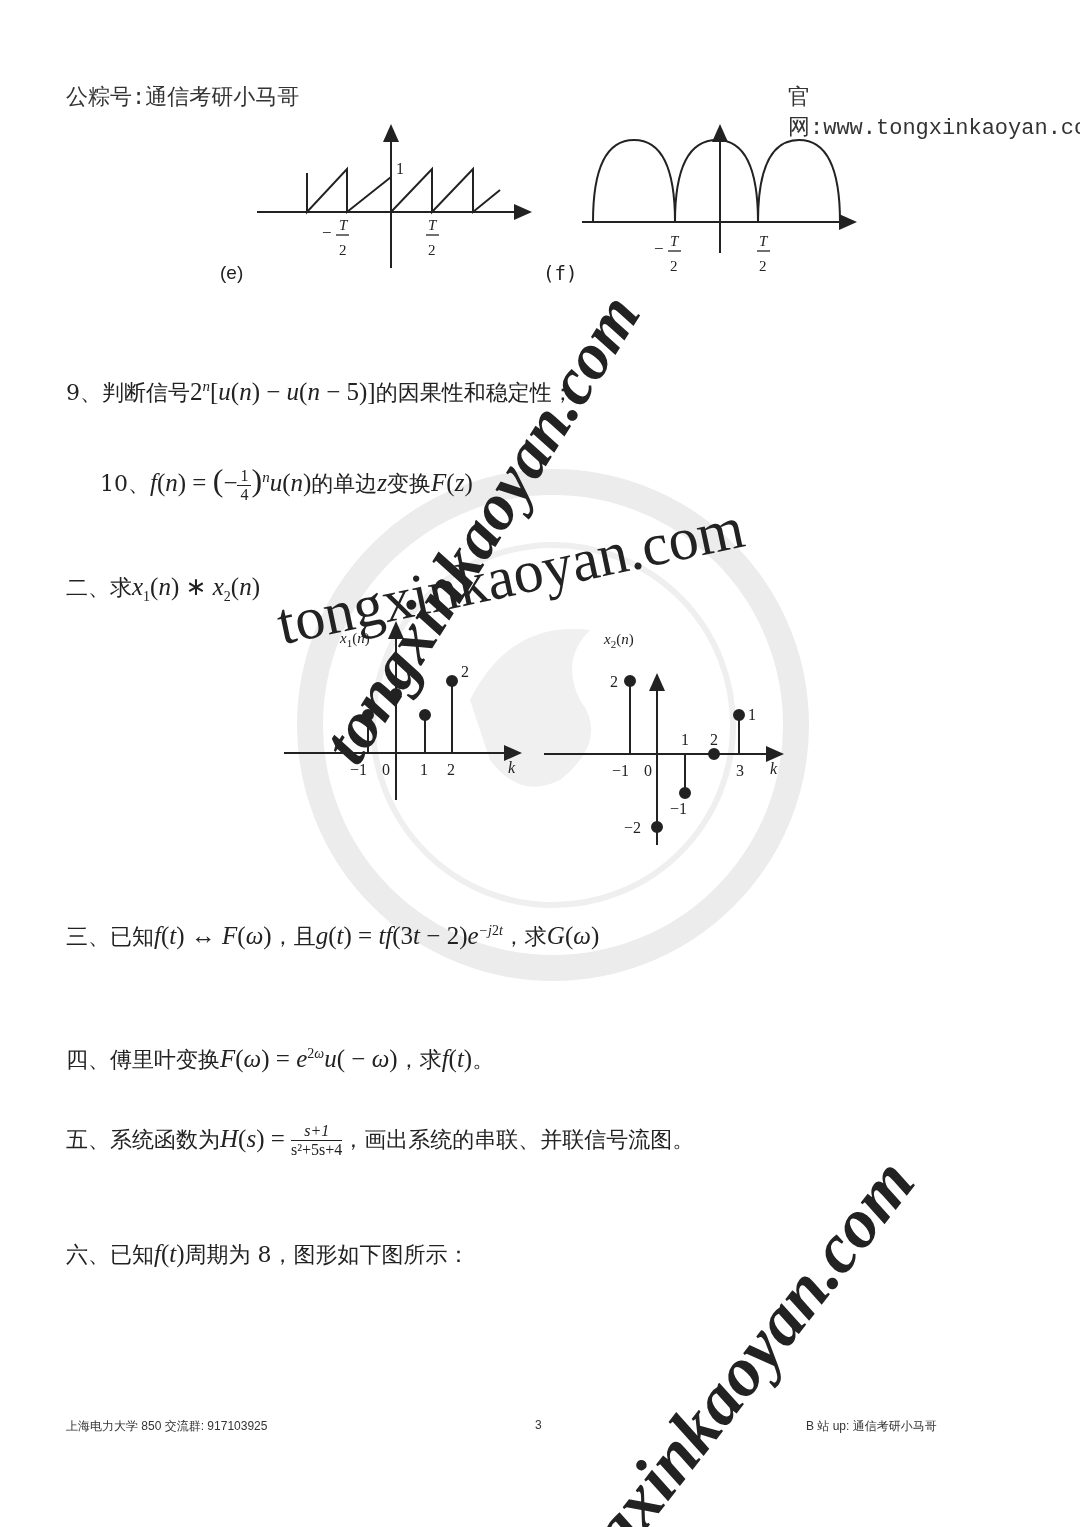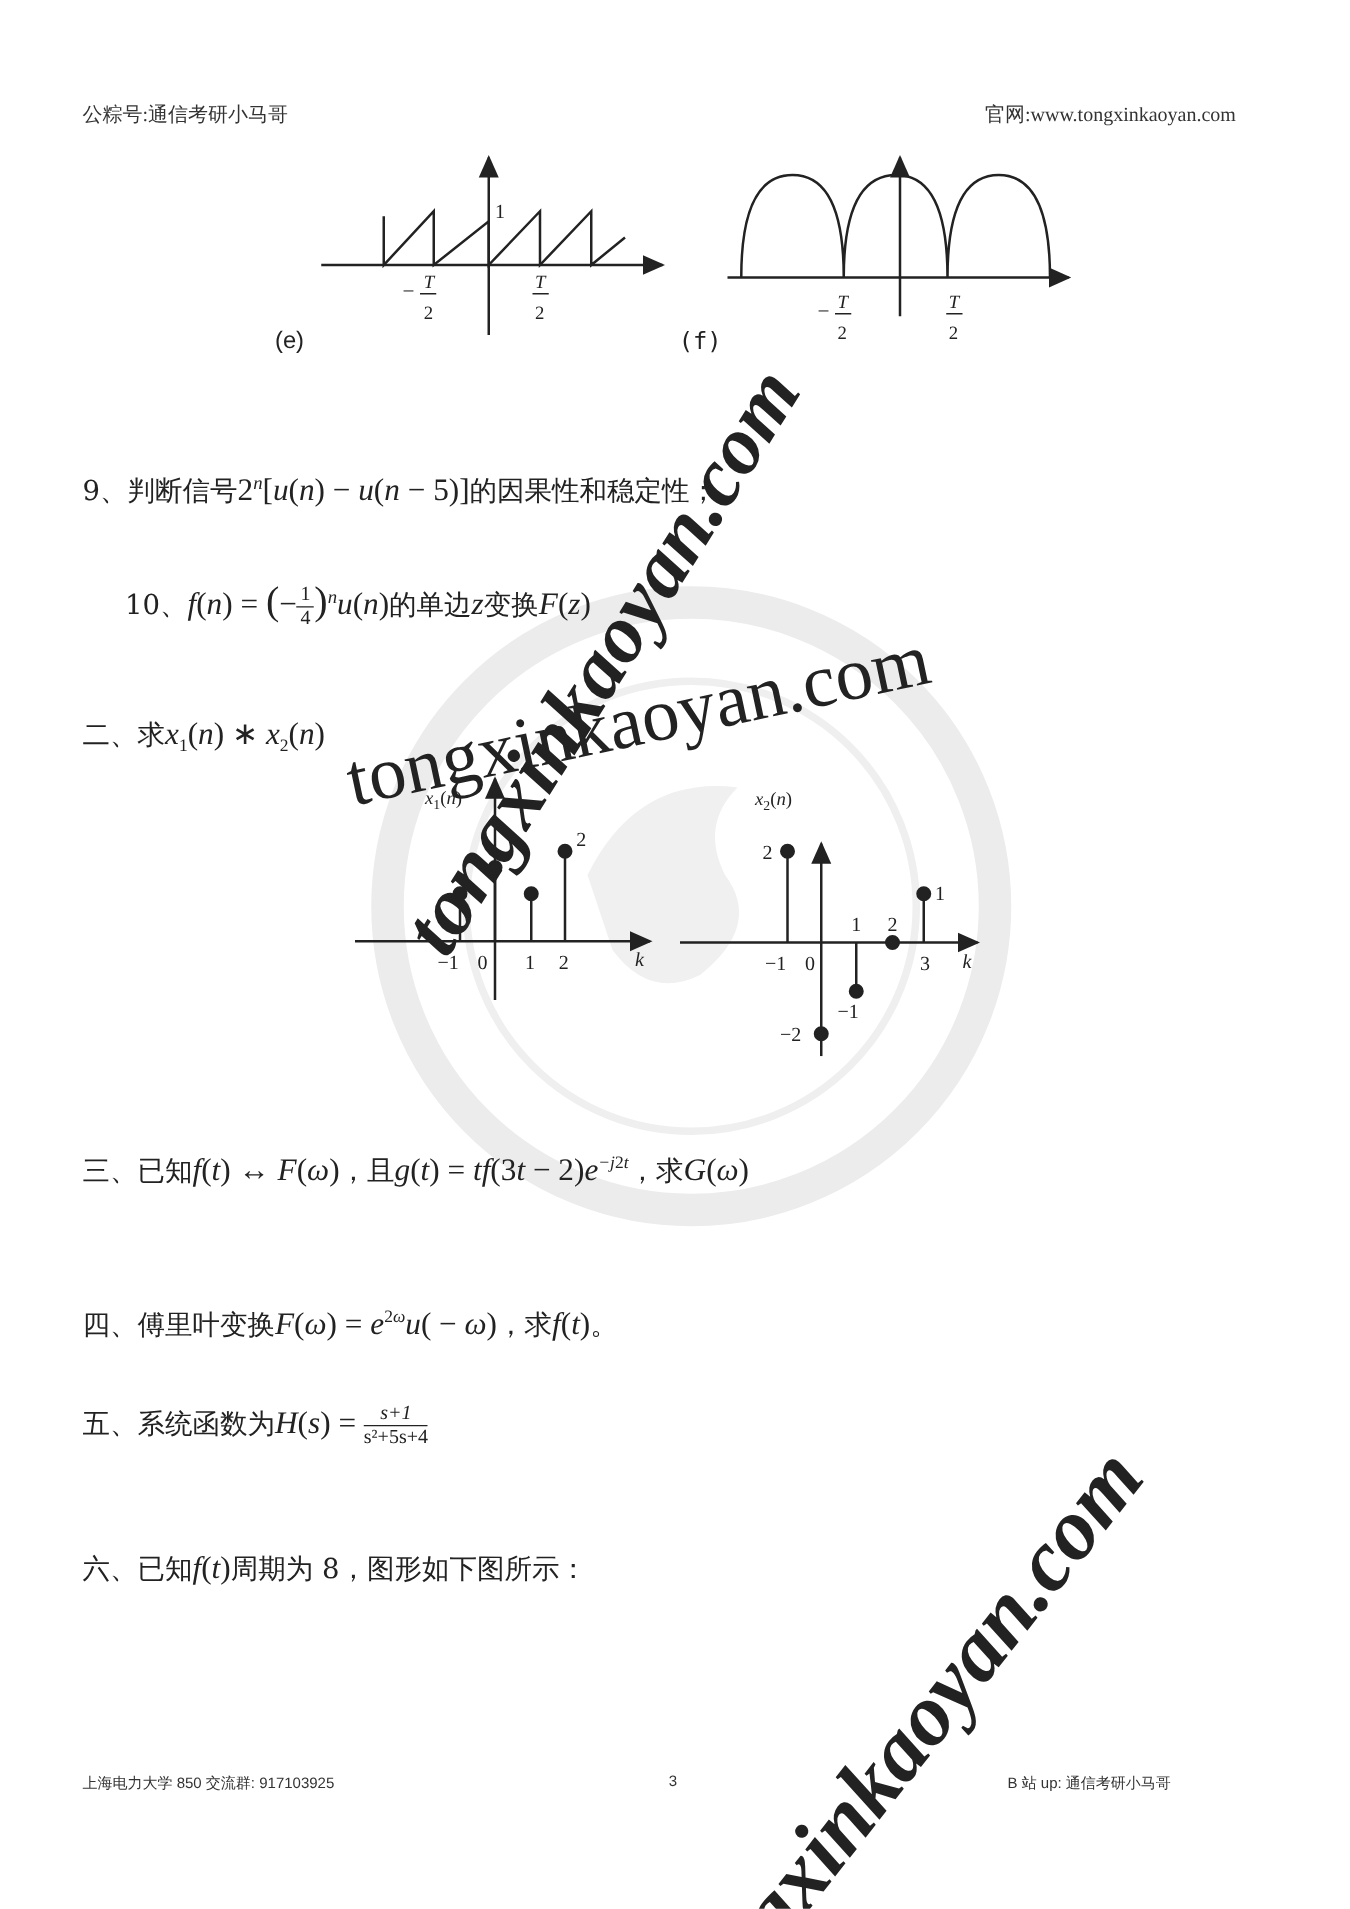--- a/index.html
+++ b/index.html
@@ -1,19 +1,19 @@
 <!DOCTYPE html>
 <html><head>
 <meta charset="utf-8">
 <style>
   html, body { margin:0; padding:0; background:#ffffff; }
   body { width:1080px; height:1527px; position:relative; overflow:hidden;
          font-family:"DejaVu Serif", serif; color:#222; }
   .abs { position:absolute; }
-  .hdr { font-family:Liberation Serif, serif; font-size:16px; color:#333; top:82px; }
+  .hdr { font-family:Liberation Mono, monospace; font-size:22px; color:#333; top:82px; }
   .ftr { font-family:"Liberation Sans", sans-serif; font-size:12px; color:#333; top:1418px; }
   .q { font-family:"DejaVu Serif", serif; font-size:22px; color:#222; left:66px; white-space:nowrap; }
   .q i { font-family:"Liberation Serif", serif; font-style:italic; font-size:25px; }
   .q .m { font-family:"Liberation Serif", serif; font-size:25px; }
   sup.s, sub.s { font-size:14px; }
   .frac { display:inline-block; vertical-align:middle; text-align:center; font-family:"Liberation Serif", serif; }
   .frac .n { display:block; border-bottom:1.5px solid #222; padding:0 3px; font-size:16px; line-height:18px; }
   .frac .d { display:block; font-size:16px; line-height:18px; }
   svg text { font-family:"Liberation Serif", serif; fill:#222; }
   .wm { position:absolute; pointer-events:none; }
@@ -129,21 +129,21 @@
 
 <div class="abs q" style="top:922px;">
   <span>三、已知</span><span class="m"><i>f</i>(<i>t</i>) ↔ <i>F</i>(<i>ω</i>)</span><span>，且</span><span class="m"><i>g</i>(<i>t</i>) = <i>tf</i>(3<i>t</i> − 2)<i>e</i><sup class="s"><i style="font-size:14px">−j</i>2<i style="font-size:14px">t</i></sup></span><span>，求</span><span class="m"><i>G</i>(<i>ω</i>)</span>
 </div>
 
 <div class="abs q" style="top:1025px;margin-top:20px;">
   <span>四、傅里叶变换</span><span class="m"><i>F</i>(<i>ω</i>) = <i>e</i><sup class="s">2<i style="font-size:14px">ω</i></sup><i>u</i>( − <i>ω</i>)</span><span>，求</span><span class="m"><i>f</i>(<i>t</i>)</span><span>。</span>
 </div>
 
 <div class="abs q" style="top:1122px;">
-  <span>五、系统函数为</span><span class="m"><i>H</i>(<i>s</i>) = </span><span class="frac"><span class="n" style="font-style:italic">s+1</span><span class="d" style="">s²+5s+4</span></span>
+  <span>五、系统函数为</span><span class="m"><i>H</i>(<i>s</i>) = </span><span class="frac"><span class="n" style="font-style:italic">s+1</span><span class="d" style="">s²+5s+4</span></span><span>，画出系统的串联、并联信号流图。</span>
 </div>
 
 <div class="abs q" style="top:1240px;">
   <span>六、已知</span><span class="m"><i>f</i>(<i>t</i>)</span><span>周期为 8，图形如下图所示：</span>
 </div>
 
 <div class="abs ftr" style="left:66px;">上海电力大学 850 交流群: 917103925</div>
 <div class="abs ftr" style="left:535px;">3</div>
 <div class="abs ftr" style="left:806px;">B 站 up: 通信考研小马哥</div>
 

